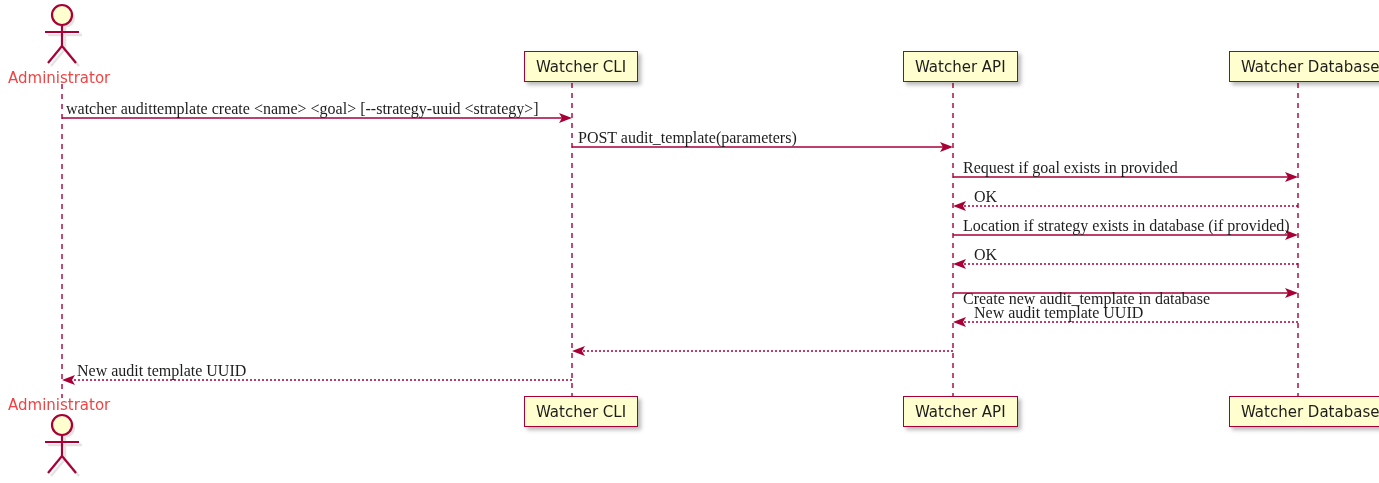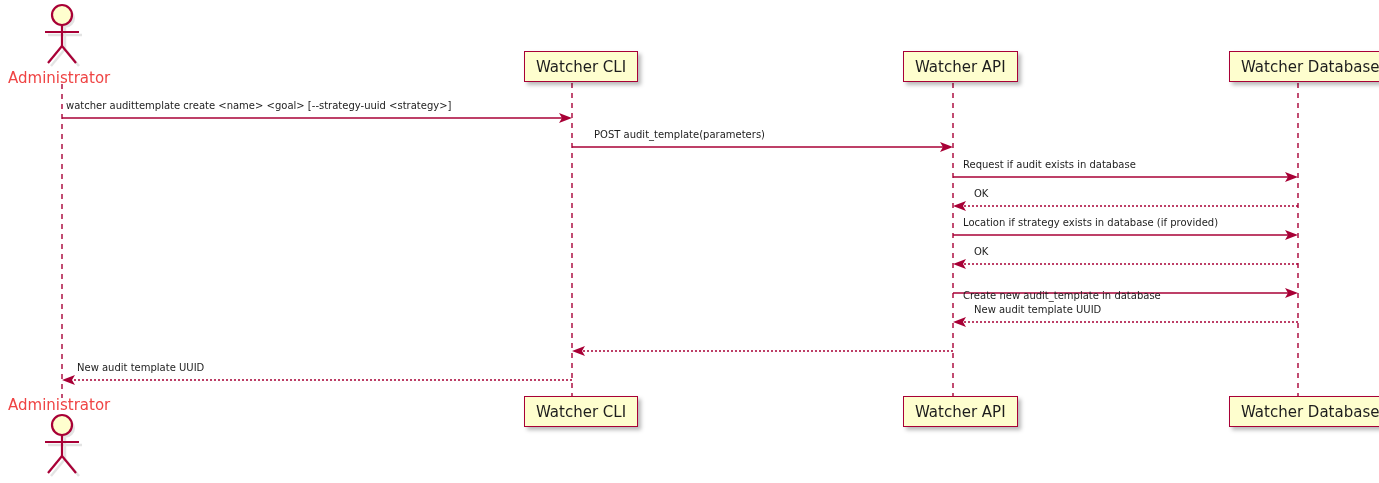--- a/index.html
+++ b/index.html
@@ -62,23 +62,24 @@
     padding: 0 11px;
   }
   .actor-label {
     position: absolute;
     font-size: 15px;
     color: #ef4444;
     white-space: nowrap;
   }
   .msg-label {
     position: absolute;
-    font-size: 10px;
+    font-size: 16px;
     color: #1d1d1d;
     white-space: nowrap;
+    font-family: Liberation Serif, serif;
   }
 </style>
 </head>
 <body>
 
 <div id="diagram">
 
   <svg class="layer" viewBox="0 0 1379 483" xmlns="http://www.w3.org/2000/svg">
 
     <line class="lifeline" x1="62" y1="84" x2="62" y2="398"></line>
@@ -179,23 +180,23 @@
   <div class="pbox" style="left:903px; top:396px;">Watcher API</div>
 
   <div class="pbox" style="left:1229px; top:396px;">Watcher Database</div>
 
   <div class="actor-label" style="left:8px; top:69px;">Administrator</div>
 
   <div class="actor-label" style="left:8px; top:396px;">Administrator</div>
 
   <div class="msg-label" style="left:66px; top:100px;">watcher audittemplate create &lt;name&gt; &lt;goal&gt; [--strategy-uuid &lt;strategy&gt;]</div>
 
-  <div class="msg-label" style="left:594px; top:129px;">POST audit_template(parameters)</div>
-
-  <div class="msg-label" style="left:963px; top:159px;">Request if audit exists in database</div>
+  <div class="msg-label" style="left:578px; top:129px;">POST audit_template(parameters)</div>
+
+  <div class="msg-label" style="left:963px; top:159px;">Request if goal exists in provided</div>
 
   <div class="msg-label" style="left:974px; top:188px;">OK</div>
 
   <div class="msg-label" style="left:963px; top:217px;">Location if strategy exists in database (if provided)</div>
 
   <div class="msg-label" style="left:974px; top:246px;">OK</div>
 
   <div class="msg-label" style="left:963px; top:290px;">Create new audit_template in database</div>
 
   <div class="msg-label" style="left:974px; top:304px;">New audit template UUID</div>

